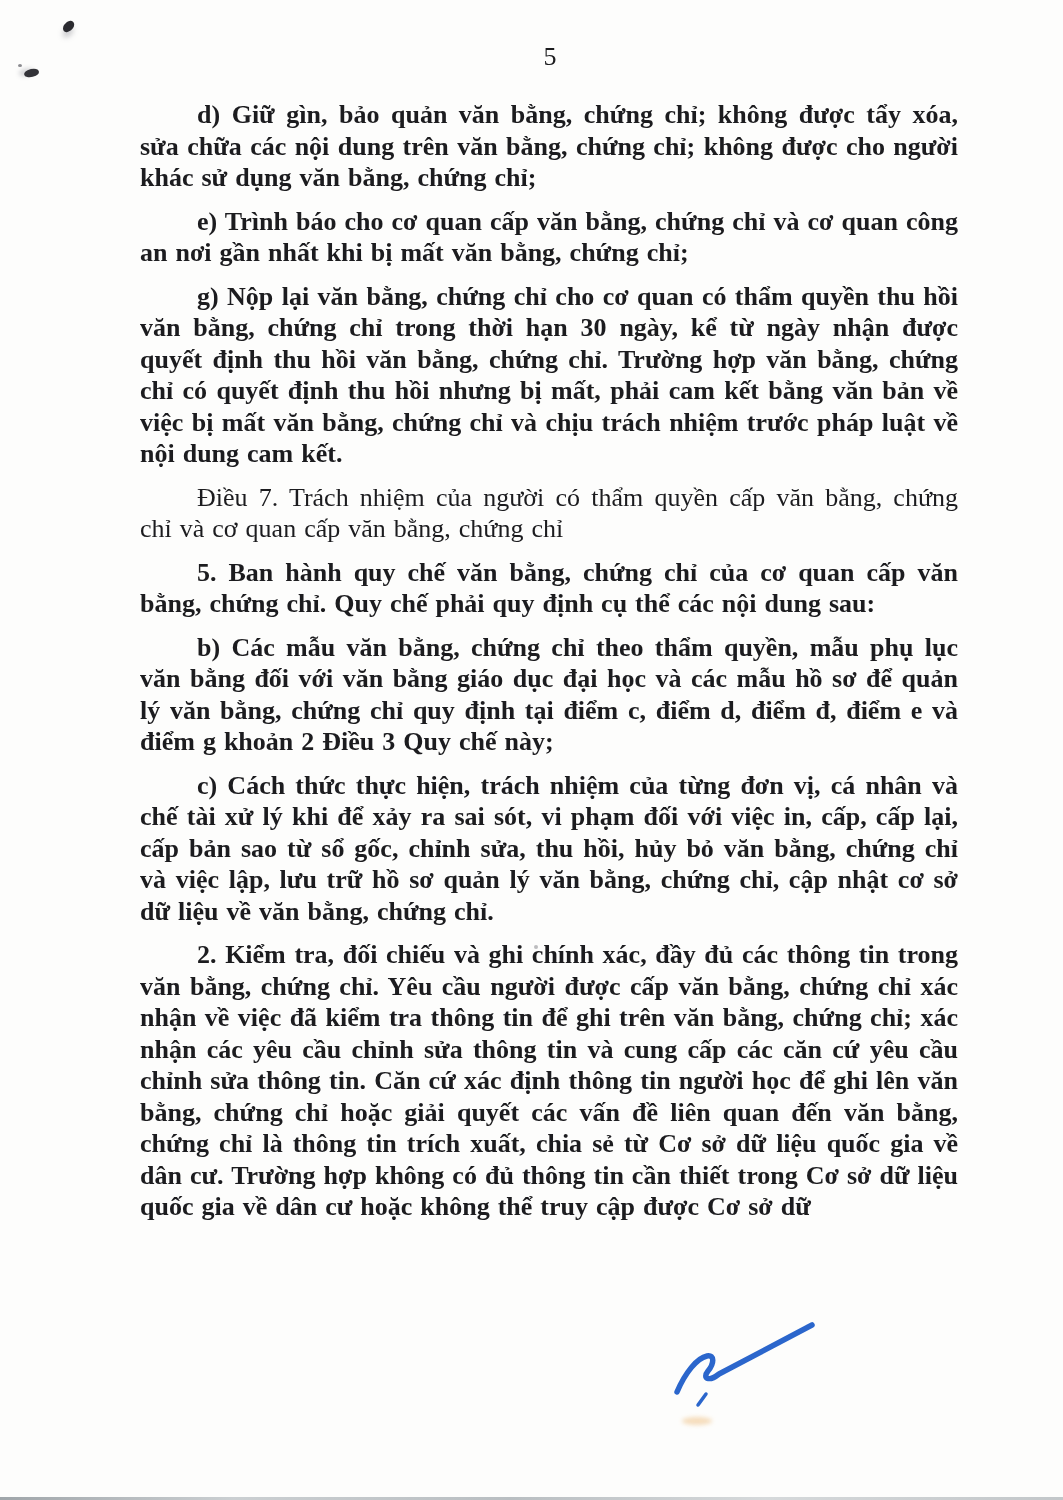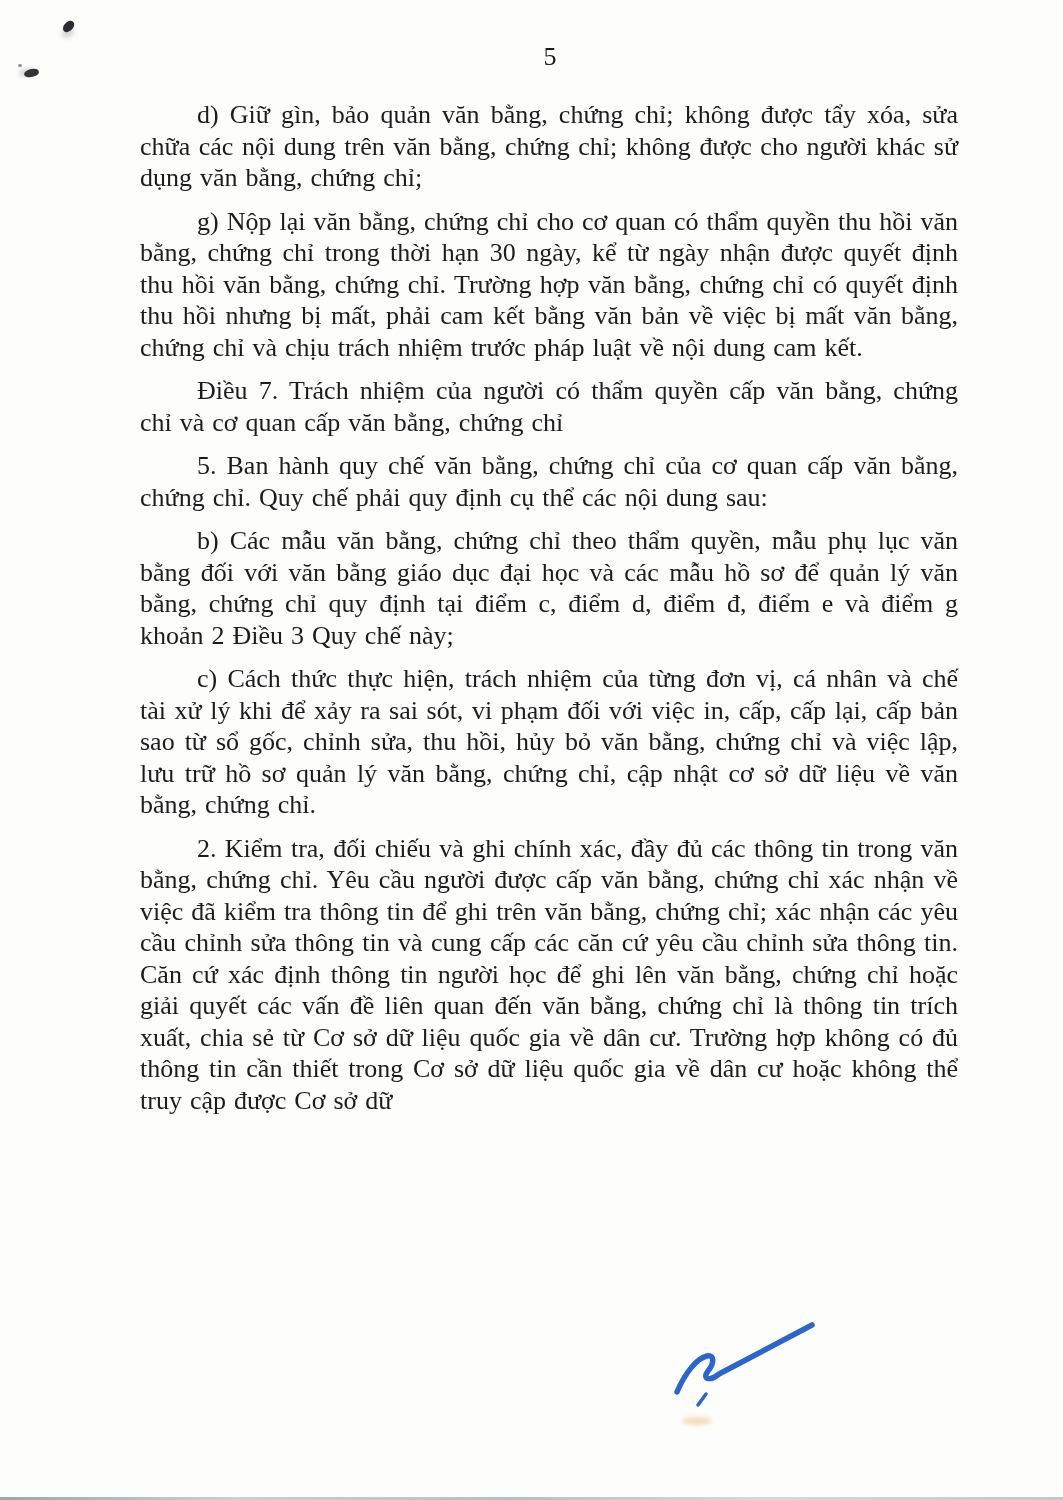--- a/index.html
+++ b/index.html
@@ -27,20 +27,21 @@
     left: 140px;
     width: 818px;
   }
   .content p {
     margin: 0 0 12px 0;
     font-size: 26px;
     line-height: 31.5px;
     text-align: justify;
     text-indent: 57px;
     word-spacing: 1.5px;
+    font-weight: bold;
   }
   .content p.heading { font-weight: normal; }
 
   
   .mark-a {
     position: absolute; left: 62px; top: 22px;
     width: 13px; height: 9px; background: #2b2b30;
     border-radius: 60% 40% 55% 45%;
     transform: rotate(-38deg);
     box-shadow: -4px 4px 5px rgba(125,125,135,0.35);
@@ -86,20 +87,21 @@
 <div class="page">
 
   <span class="mark-a"></span>
   <span class="mark-b"></span>
   <span class="mark-b-dot"></span>
 
   <div class="page-number">5</div>
 
   <main class="content">
     <p>d) Giữ gìn, bảo quản văn bằng, chứng chỉ; không được tẩy xóa, sửa chữa các nội dung trên văn bằng, chứng chỉ; không được cho người khác sử dụng văn bằng, chứng chỉ;</p>
+    <p>e) Trình báo cho cơ quan cấp văn bằng, chứng chỉ và cơ quan công an nơi gần nhất khi bị mất văn bằng, chứng chỉ;</p>
     <p>g) Nộp lại văn bằng, chứng chỉ cho cơ quan có thẩm quyền thu hồi văn bằng, chứng chỉ trong thời hạn 30 ngày, kể từ ngày nhận được quyết định thu hồi văn bằng, chứng chỉ. Trường hợp văn bằng, chứng chỉ có quyết định thu hồi nhưng bị mất, phải cam kết bằng văn bản về việc bị mất văn bằng, chứng chỉ và chịu trách nhiệm trước pháp luật về nội dung cam kết.</p>
     <p class="heading">Điều 7. Trách nhiệm của người có thẩm quyền cấp văn bằng, chứng chỉ và cơ quan cấp văn bằng, chứng chỉ</p>
     <p>5. Ban hành quy chế văn bằng, chứng chỉ của cơ quan cấp văn bằng, chứng chỉ. Quy chế phải quy định cụ thể các nội dung sau:</p>
     <p>b) Các mẫu văn bằng, chứng chỉ theo thẩm quyền, mẫu phụ lục văn bằng đối với văn bằng giáo dục đại học và các mẫu hồ sơ để quản lý văn bằng, chứng chỉ quy định tại điểm c, điểm d, điểm đ, điểm e và điểm g khoản 2 Điều 3 Quy chế này;</p>
     <p>c) Cách thức thực hiện, trách nhiệm của từng đơn vị, cá nhân và chế tài xử lý khi để xảy ra sai sót, vi phạm đối với việc in, cấp, cấp lại, cấp bản sao từ sổ gốc, chỉnh sửa, thu hồi, hủy bỏ văn bằng, chứng chỉ và việc lập, lưu trữ hồ sơ quản lý văn bằng, chứng chỉ, cập nhật cơ sở dữ liệu về văn bằng, chứng chỉ.</p>
     <p>2. Kiểm tra, đối chiếu và ghi chính xác, đầy đủ các thông tin trong văn bằng, chứng chỉ. Yêu cầu người được cấp văn bằng, chứng chỉ xác nhận về việc đã kiểm tra thông tin để ghi trên văn bằng, chứng chỉ; xác nhận các yêu cầu chỉnh sửa thông tin và cung cấp các căn cứ yêu cầu chỉnh sửa thông tin. Căn cứ xác định thông tin người học để ghi lên văn bằng, chứng chỉ hoặc giải quyết các vấn đề liên quan đến văn bằng, chứng chỉ là thông tin trích xuất, chia sẻ từ Cơ sở dữ liệu quốc gia về dân cư. Trường hợp không có đủ thông tin cần thiết trong Cơ sở dữ liệu quốc gia về dân cư hoặc không thể truy cập được Cơ sở dữ</p>
   </main>
 
   <span class="noise-dot"></span>
 

